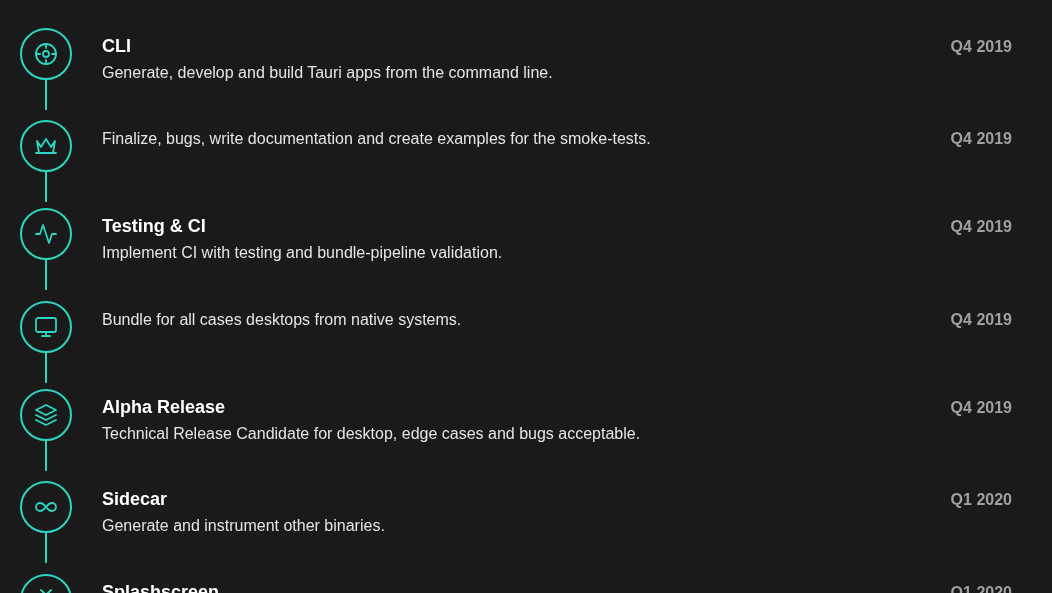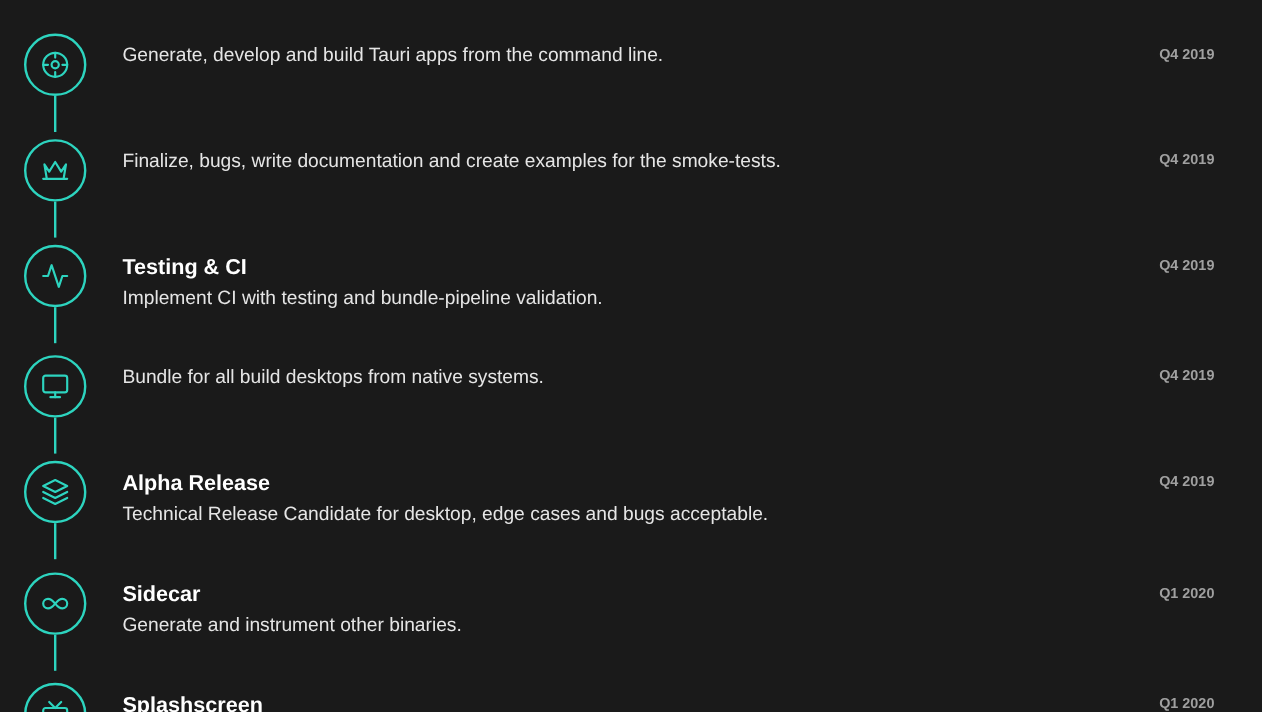--- a/index.html
+++ b/index.html
@@ -90,21 +90,21 @@
       margin-bottom: 5px;
     }
 
     .timeline-desc {
       font-size: 16px;
       color: #e5e5e5;
       line-height: 1.4;
     }
 
     .timeline-date {
-      font-size: 12px;
+      font-size: 16px;
       font-weight: 600;
       color: #a0a0a0;
       padding-top: 10px;
       flex-shrink: 0;
       min-width: 90px;
       text-align: right;
     }
 
     .timeline-row {
       display: flex;
@@ -125,20 +125,21 @@
             <line x1="6" y1="12" x2="2" y2="12"></line>
             <line x1="12" y1="6" x2="12" y2="2"></line>
             <line x1="12" y1="22" x2="12" y2="18"></line>
             <circle cx="12" cy="12" r="3"></circle>
           </svg>
         </div>
         <div class="timeline-line"></div>
       </div>
       <div class="timeline-row">
         <div class="timeline-content">
+          <div class="timeline-title">CLI</div>
           <div class="timeline-desc">Generate, develop and build Tauri apps from the command line.</div>
         </div>
         <div class="timeline-date">Q4 2019</div>
       </div>
     </div>
     <div class="timeline-item">
       <div class="timeline-left">
         <div class="timeline-icon">
           <svg viewBox="0 0 24 24">
             <path d="M2 19h20M3 7l4 6 5-8 5 8 4-6-2 12H5L3 7z"></path>
@@ -176,21 +177,21 @@
           <svg viewBox="0 0 24 24">
             <rect x="2" y="3" width="20" height="14" rx="2" ry="2"></rect>
             <line x1="8" y1="21" x2="16" y2="21"></line>
             <line x1="12" y1="17" x2="12" y2="21"></line>
           </svg>
         </div>
         <div class="timeline-line"></div>
       </div>
       <div class="timeline-row">
         <div class="timeline-content">
-          <div class="timeline-desc">Bundle for all build desktops from native systems.</div>
+          <div class="timeline-desc">Bundle for all cases desktops from native systems.</div>
         </div>
         <div class="timeline-date">Q4 2019</div>
       </div>
     </div>
     <div class="timeline-item">
       <div class="timeline-left">
         <div class="timeline-icon">
           <svg viewBox="0 0 24 24">
             <polygon points="12 2 2 7 12 12 22 7 12 2"></polygon>
             <polyline points="2 17 12 22 22 17"></polyline>

